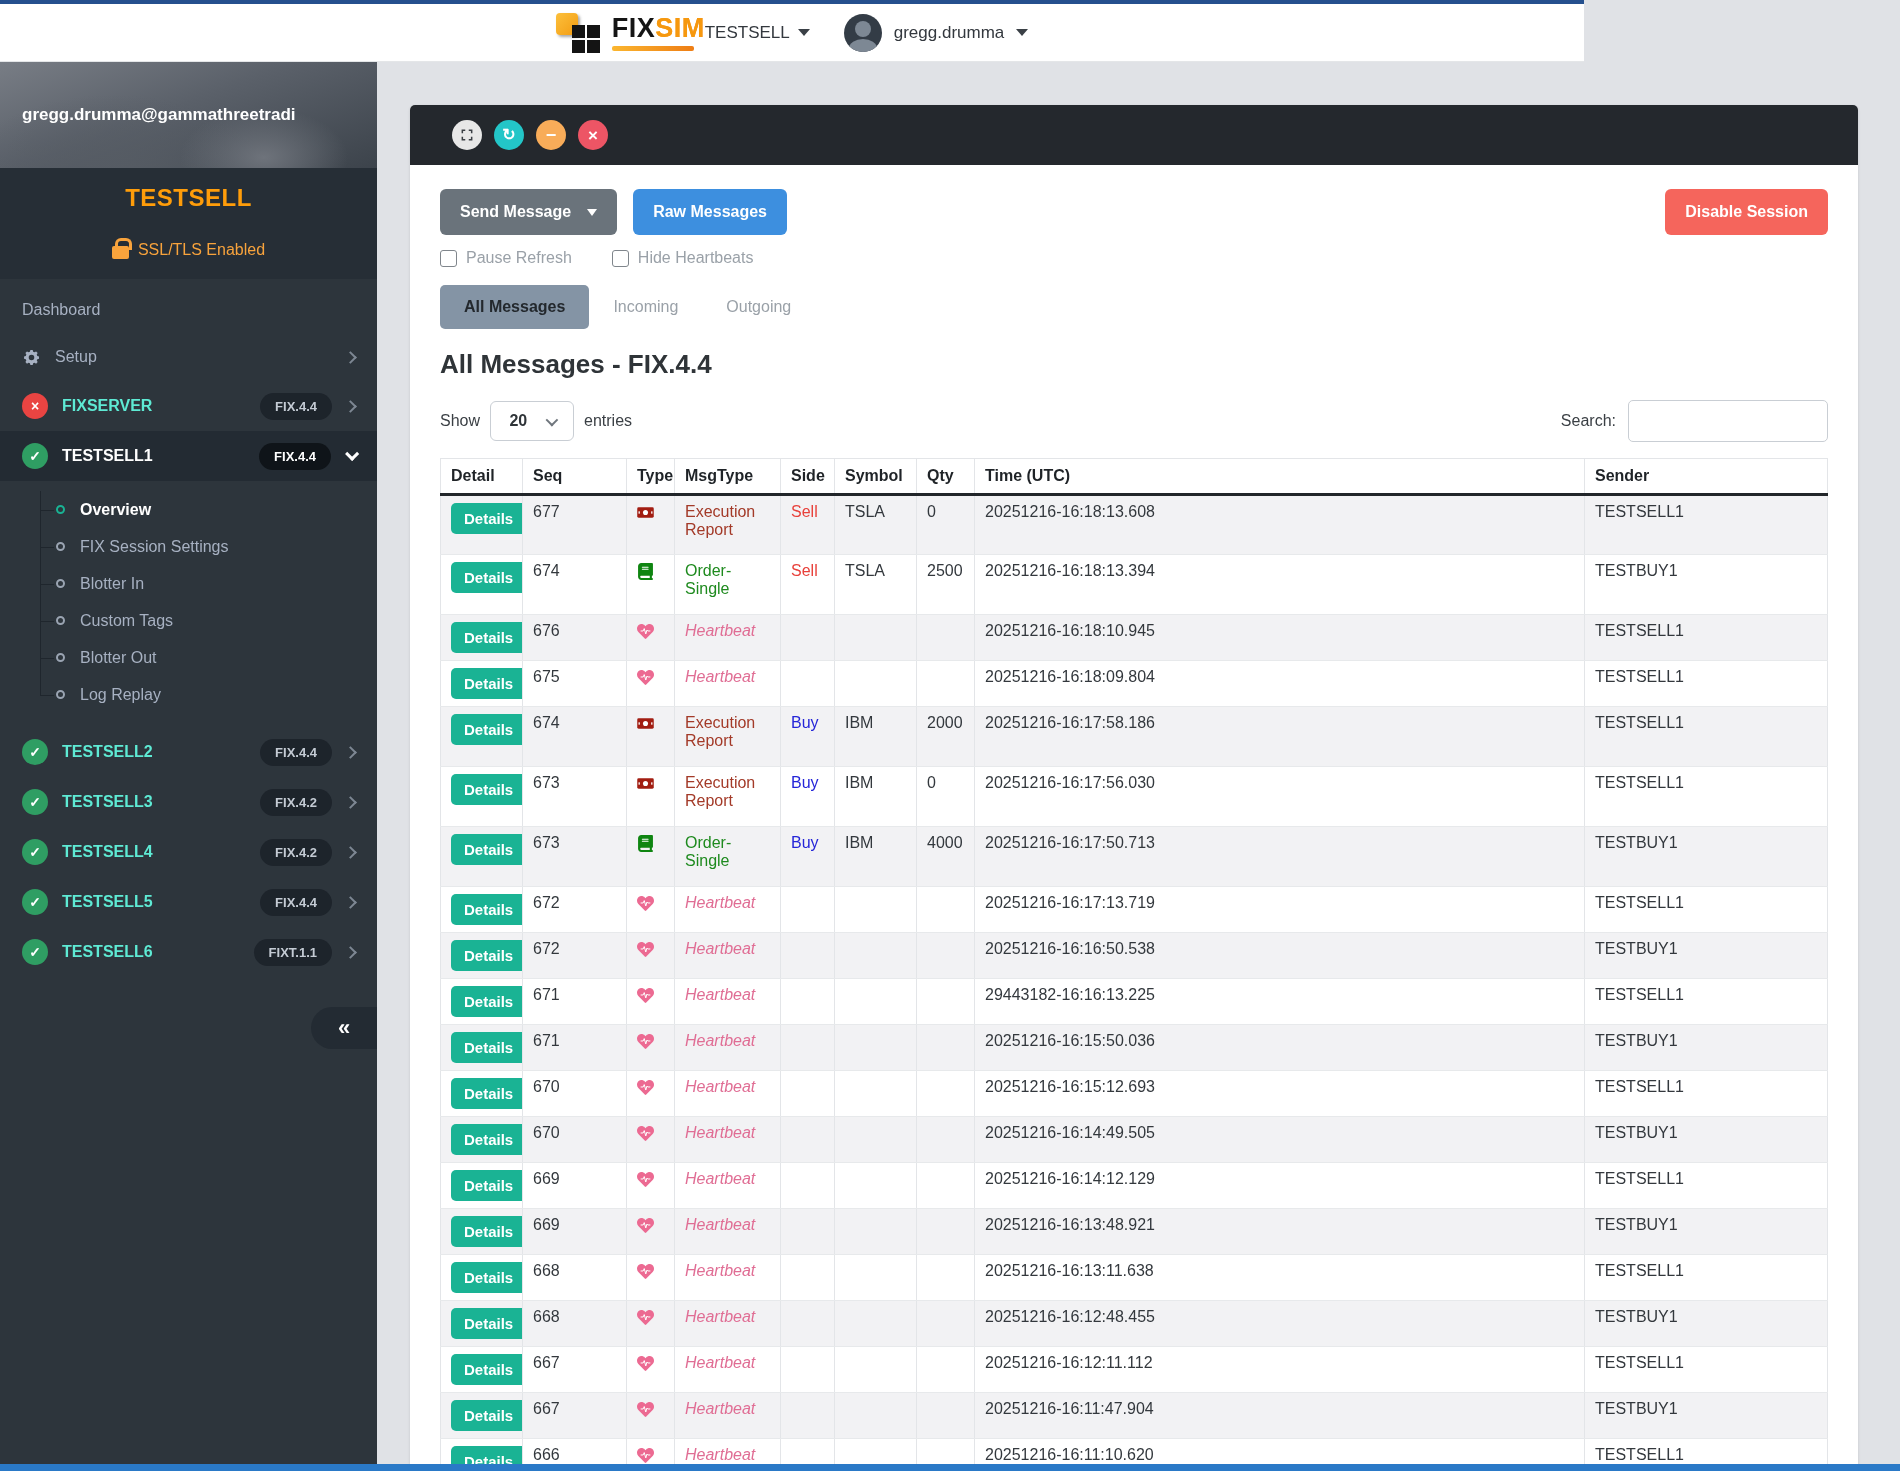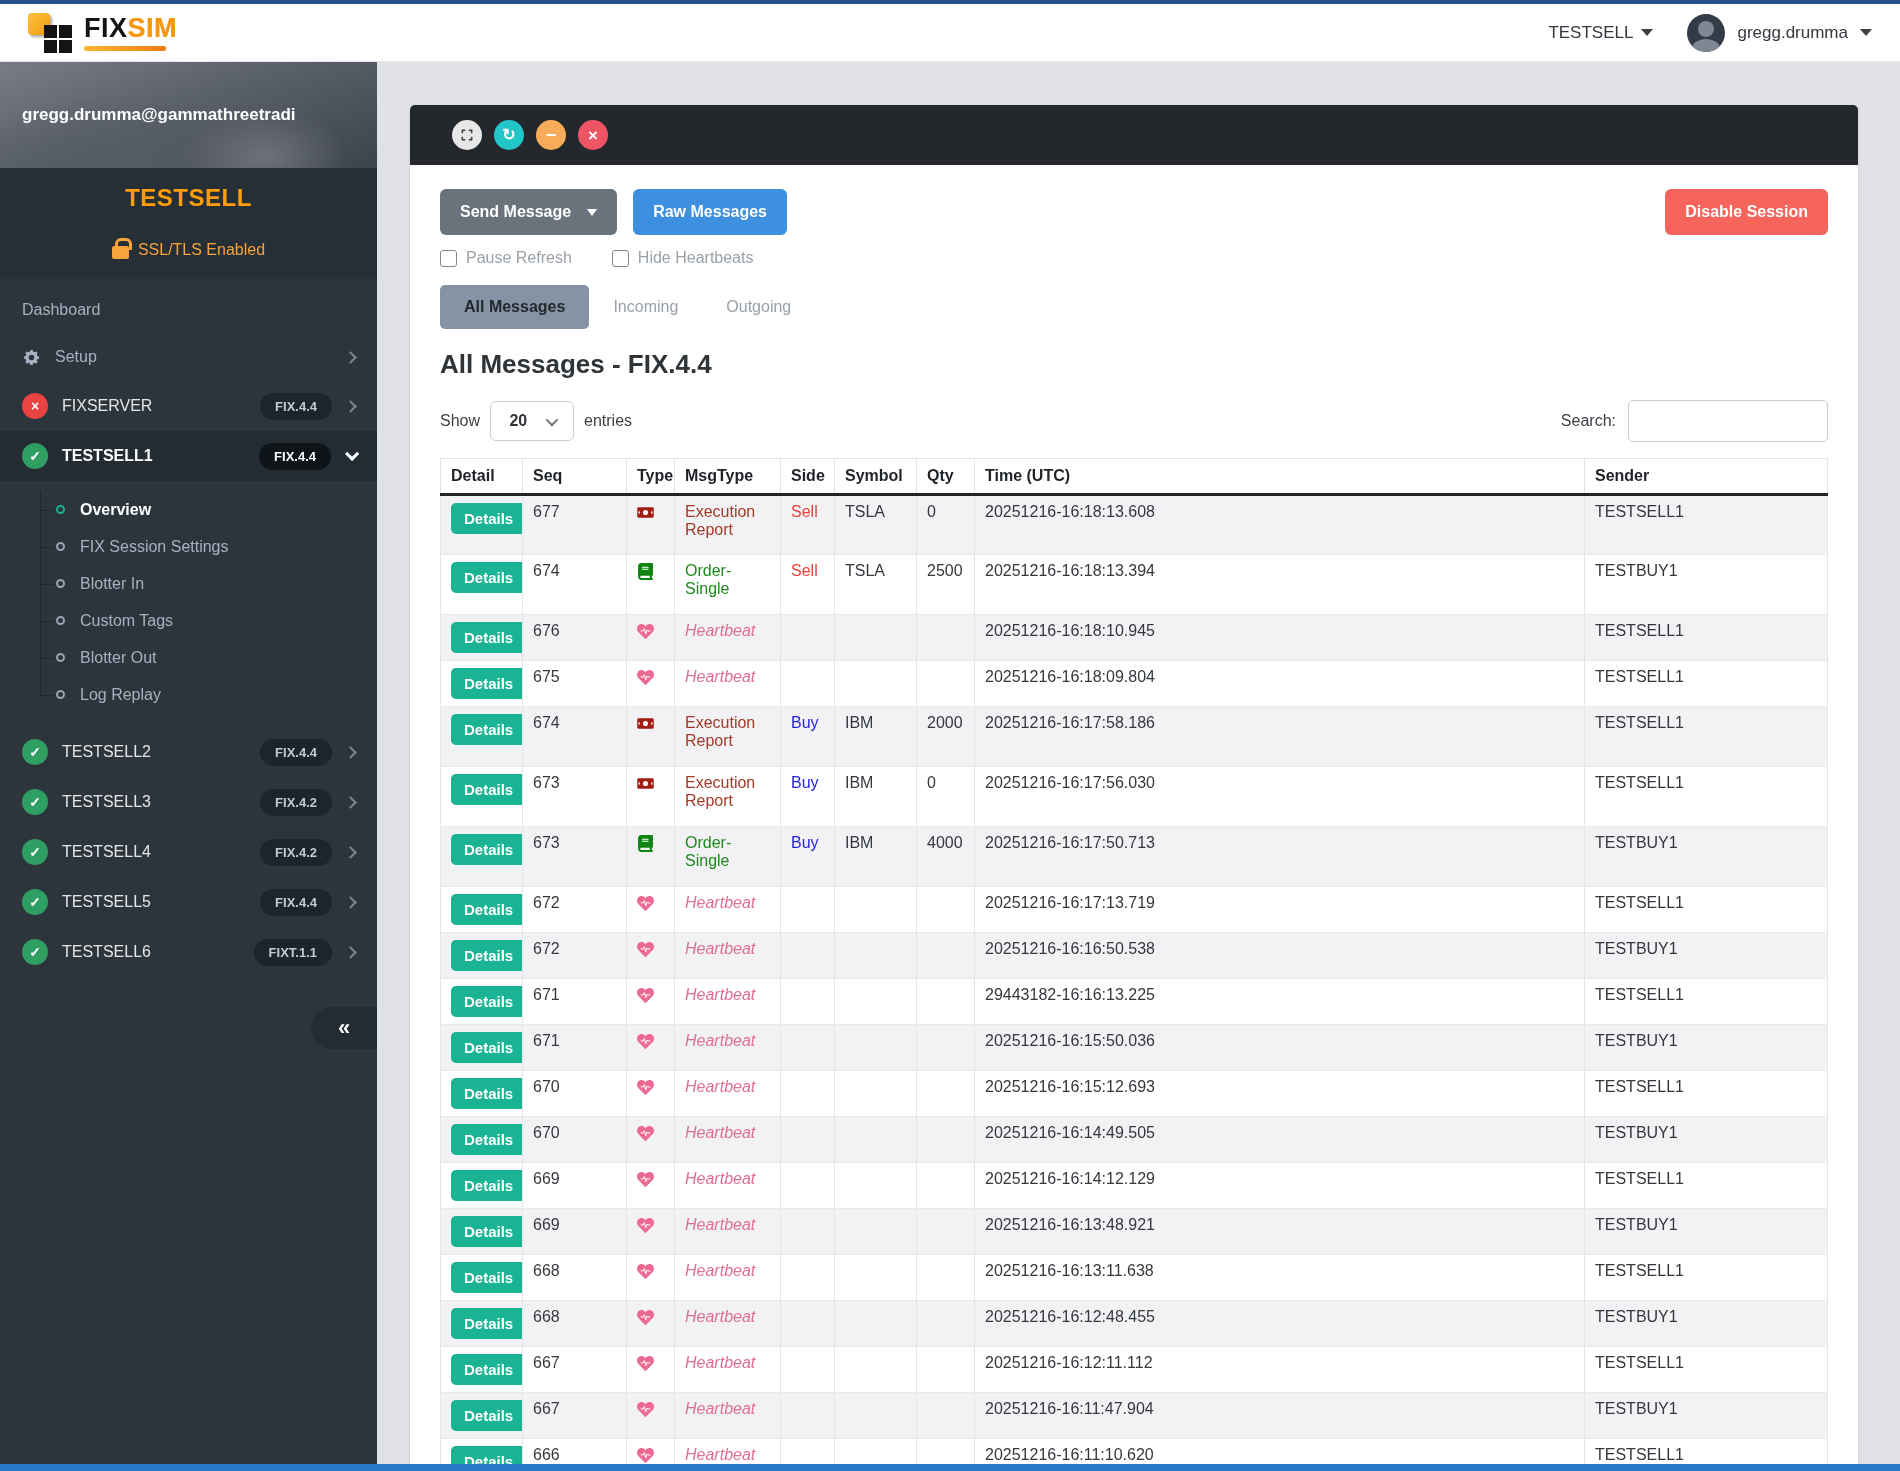--- a/index.html
+++ b/index.html
@@ -1,23 +1,23 @@
 <!DOCTYPE html>
 <html><head>
 <meta charset="utf-8">
 <style>
   * { margin:0; padding:0; box-sizing:border-box; }
   html,body { width:1900px; height:1471px; overflow:hidden;
     font-family:"Liberation Sans", sans-serif; background:#e0e2e6; }
   .page { position:relative; width:1900px; height:1471px; }
 
   
-  .navbar { position:absolute; top:0; left:0; width:1900px; height:62px;
+  .navbar { position:absolute; top:0; left:0; width:1584px; height:62px;
     background:#ffffff; border-top:4px solid #25508e; border-bottom:1px solid #e4e6e8;
-    display:flex; align-items:center; justify-content:space-between; padding:0 28px; z-index:30; }
+    display:flex; align-items:center; justify-content:center; padding:0 28px; z-index:30; }
   .brand { display:flex; align-items:center; gap:10px; }
   .brand-squares { position:relative; width:46px; height:44px; }
   .brand-squares i { position:absolute; display:block; }
   .sq-orange { left:0; top:2px; width:22px; height:22px; border-radius:4px;
     background:linear-gradient(135deg,#fcc03c,#f39c12); box-shadow:2px 2px 3px rgba(0,0,0,.35); }
   .sq-b1 { left:16px; top:14px; width:13px; height:13px; background:#141414; }
   .sq-b2 { left:31px; top:14px; width:13px; height:13px; background:#141414; }
   .sq-b3 { left:16px; top:29px; width:13px; height:13px; background:#141414; }
   .sq-b4 { left:31px; top:29px; width:13px; height:13px; background:#141414; }
   .brand-text { display:flex; flex-direction:column; line-height:1; }
@@ -62,21 +62,21 @@
     justify-content:center; color:#fff; font-size:14px; font-weight:bold; flex:none; }
   .status-error { background:#e94442; }
   .status-ok { background:#2f9e63; }
   .ver-badge { background:#1d242b; color:#c4cbd4; font-size:13px; font-weight:bold;
     padding:6px 15px; border-radius:14px; }
   .chev-right { width:9px; height:9px; border-right:2px solid #7d8793; border-bottom:2px solid #7d8793;
     transform:rotate(-45deg); display:inline-block; flex:none; }
   .chev-down { width:10px; height:10px; border-right:3px solid #ffffff; border-bottom:3px solid #ffffff;
     transform:rotate(45deg) translateY(-3px); display:inline-block; flex:none; }
   .session-row { height:50px; }
-  .session-row .name { color:#e5e5e5; }
+  .session-row .name { color:#5eead4;font-weight:bold; }
   .session-row.active { background:#232b33; }
   .session-row.active .name { color:#ffffff; font-weight:bold; }
   .session-row.active .ver-badge { background:#0f1419; color:#ffffff; }
   .submenu { padding:10px 0 14px 0; position:relative; }
   .submenu-item { display:flex; align-items:center; height:37px; cursor:pointer;
     font-size:16px; color:#a7b1c2; position:relative; padding-left:80px; }
   .submenu-item::before { content:""; position:absolute; left:40px; top:0; height:100%;
     border-left:1px solid #1f262d; }
   .submenu-item:last-child::before { height:50%; }
   .submenu-item::after { content:""; position:absolute; left:40px; top:50%; width:14px;

